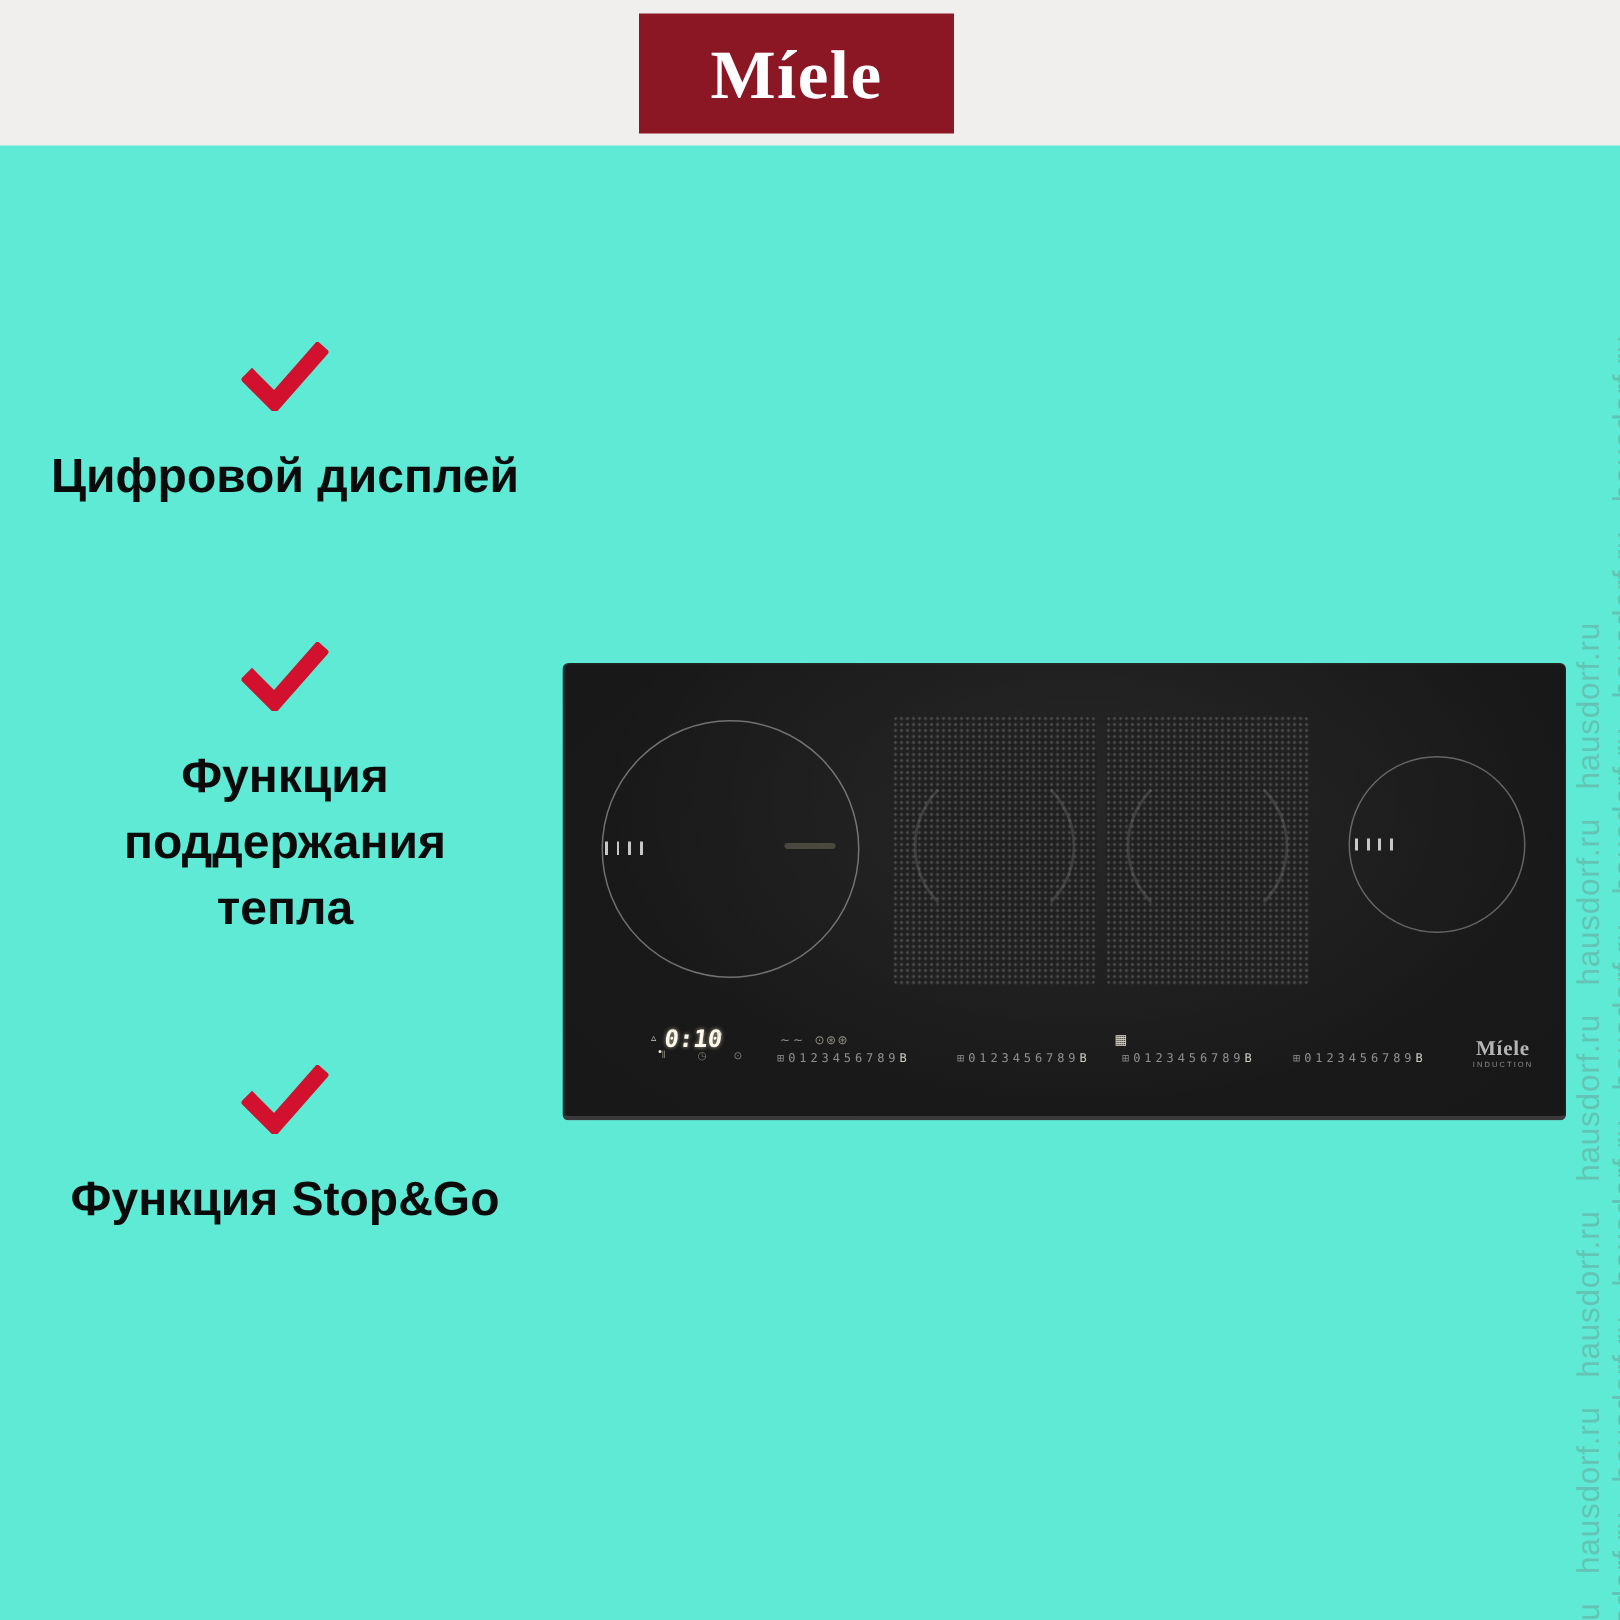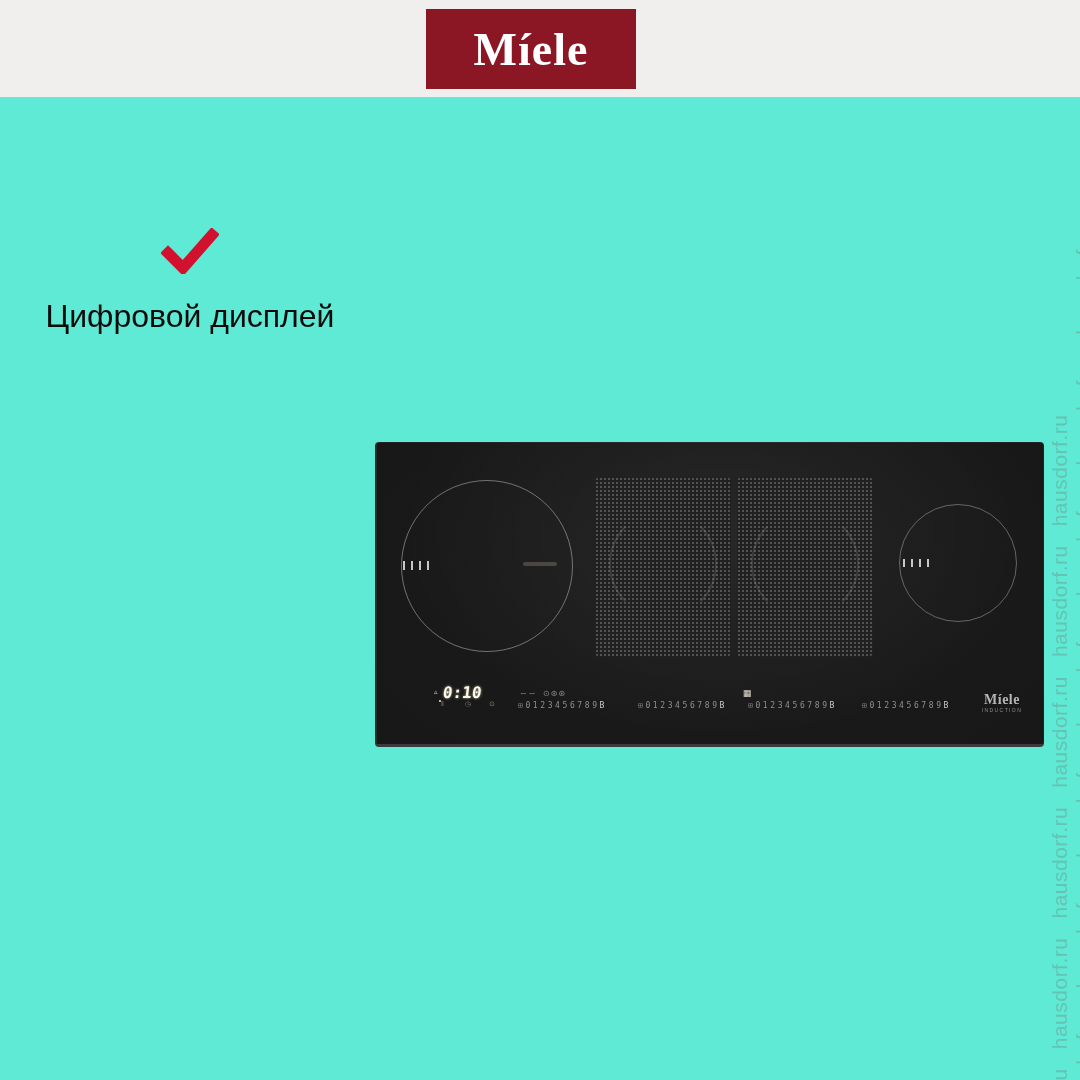--- a/index.html
+++ b/index.html
@@ -10,21 +10,21 @@
   .top-band{position:absolute;left:0;top:0;width:1080px;height:97px;background:#f0efed;}
   
   .logo-box{position:absolute;left:426px;top:9px;width:210px;height:80px;
     background:var(--miele-red,#8b1724);display:flex;align-items:center;justify-content:center;}
   .logo-text{font-family:"Liberation Serif",serif;font-weight:bold;font-size:46px;
     color:#ffffff;letter-spacing:1px;}
   
   .feature{position:absolute;left:25px;width:330px;text-align:center;}
   .f1{top:228px}.f2{top:428px}.f3{top:710px}
   .check{width:58px;height:46px;display:inline-block;}
-  .feature-label{margin-top:16px;font-size:32px;font-weight:normal;color:#0b0b0c;line-height:44px;}
+  .feature-label{margin-top:16px;font-size:32px;font-weight:bold;color:#0b0b0c;line-height:44px;}
   .nowrap{white-space:nowrap;}
   .narrow{max-width:240px;margin-left:auto;margin-right:auto;}
   
   .cooktop{position:absolute;left:375px;top:442px;width:669px;height:305px;box-sizing:border-box;
     border-radius:4px;border-bottom:3px solid #3a3a3a;
     background:
       radial-gradient(ellipse 500px 320px at 52% 30%, rgba(255,255,255,0.055), rgba(255,255,255,0) 65%),
       radial-gradient(ellipse 900px 500px at 50% 50%, #1c1c1c, #141414 85%);
     box-shadow: inset 2px 0 0 rgba(255,255,255,0.09),
                 inset -1px 0 0 rgba(255,255,255,0.04),
@@ -83,21 +83,33 @@
     <span class="logo-text">Míele</span>
   </div>
 
   <div class="feature f1">
     <svg class="check" viewBox="0 0 58 46">
       <polyline points="7,25 22,40 51,7" fill="none" stroke="var(--check-red,#d2112e)" stroke-width="11" stroke-linecap="square" stroke-linejoin="miter"></polyline>
     </svg>
     <div class="feature-label nowrap">Цифровой дисплей</div>
   </div>
 
+  <div class="feature f2">
+    <svg class="check" viewBox="0 0 58 46">
+      <polyline points="7,25 22,40 51,7" fill="none" stroke="var(--check-red,#d2112e)" stroke-width="11" stroke-linecap="square" stroke-linejoin="miter"></polyline>
+    </svg>
+    <div class="feature-label narrow">Функция поддержания тепла</div>
+  </div>
 
+  <div class="feature f3">
+    <svg class="check" viewBox="0 0 58 46">
+      <polyline points="7,25 22,40 51,7" fill="none" stroke="var(--check-red,#d2112e)" stroke-width="11" stroke-linecap="square" stroke-linejoin="miter"></polyline>
+    </svg>
+    <div class="feature-label nowrap">Функция Stop&amp;Go</div>
+  </div>
 
   <div class="cooktop">
     <div class="burner-left"></div>
     <div class="ticks ticks-left"></div>
     <div class="burner-streak"></div>
     <div class="burner-right"></div>
     <div class="ticks ticks-right"></div>
 
     <div class="flex-pane flex-left">
       <div class="flex-arc"></div>

